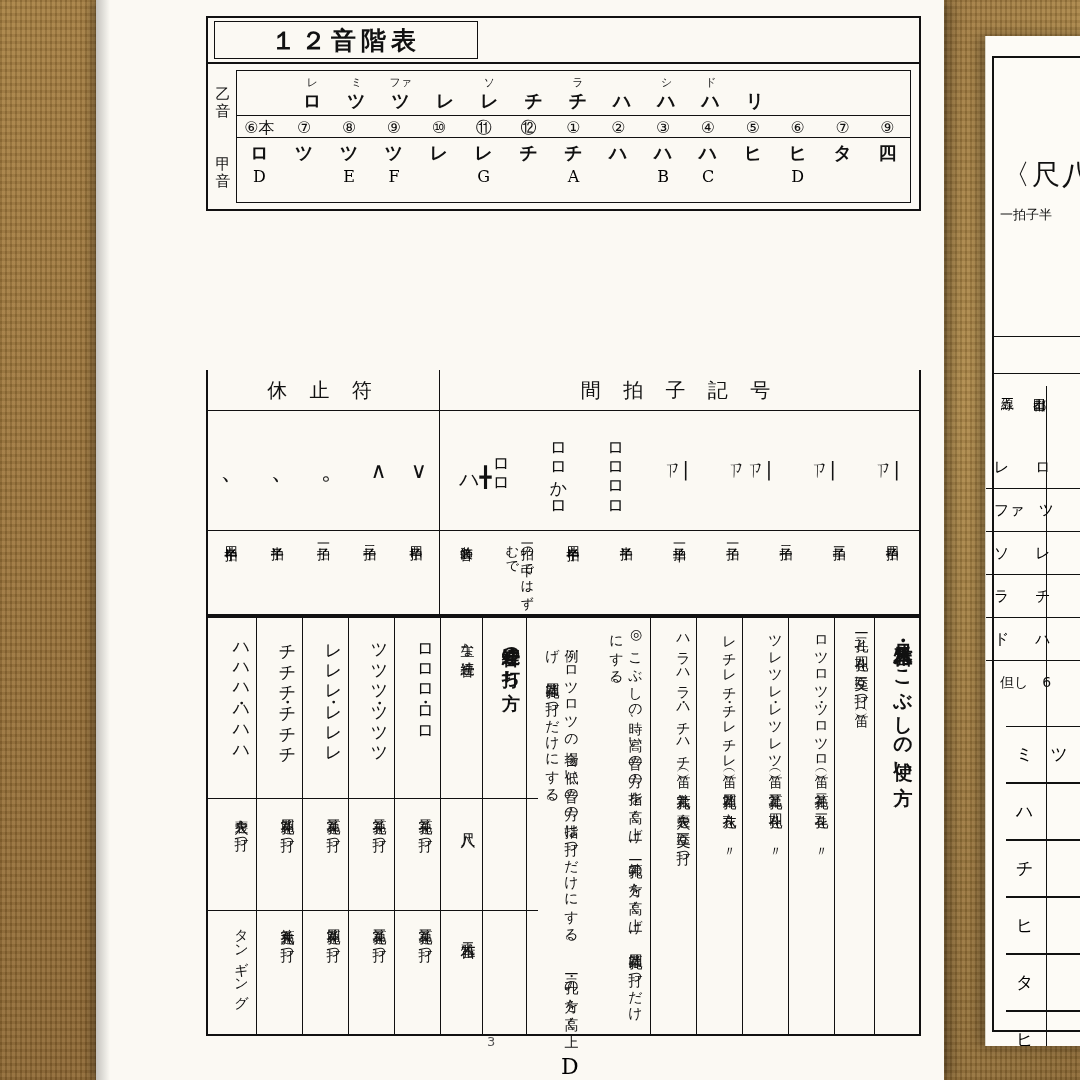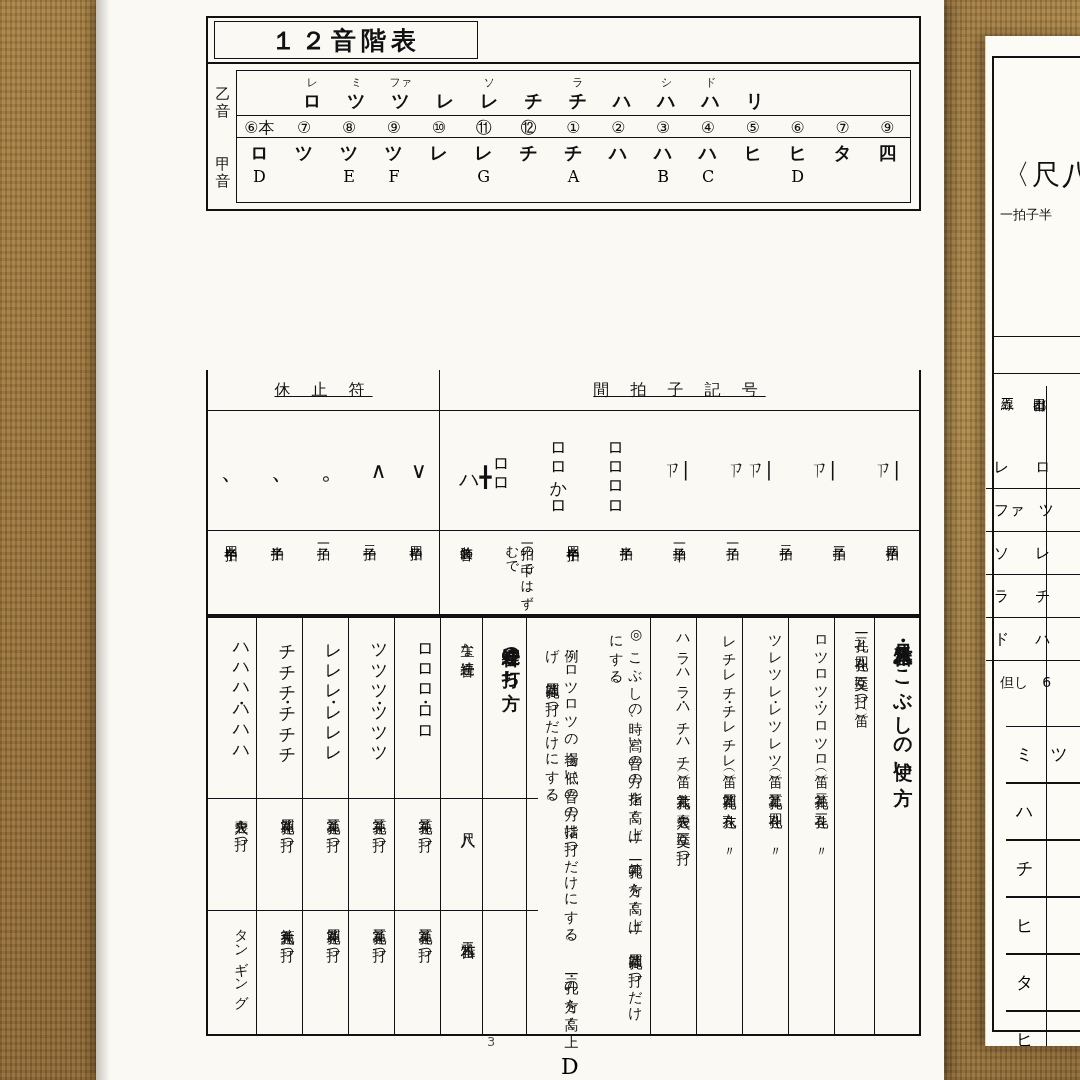--- a/index.html
+++ b/index.html
@@ -68,21 +68,21 @@
   .r-alpha{font-size:16px;font-family:"DejaVu Serif","Liberation Serif",serif;}
   .hline{position:absolute;left:0;right:0;height:1px;background:#111;}
 
   
   .note-box{position:absolute;left:0;top:195px;width:715px;height:159px;border:2px solid #111;border-top:none;}
   .nl{position:absolute;font-size:17px;letter-spacing:1px;}
   .ruby{font-size:10px;}
 
   
   .rest-box{position:absolute;left:0;top:354px;width:715px;height:246px;border:2px solid #111;border-top:none;}
-  .rest-head{position:absolute;top:0;height:40px;display:flex;align-items:center;justify-content:center;font-size:16px;letter-spacing:8px;border-bottom:1px solid #111;text-decoration:underline;}
+  .rest-head{position:absolute;top:0;height:40px;display:flex;align-items:center;justify-content:center;font-size:20px;letter-spacing:8px;border-bottom:1px solid #111;}
   .vsep{position:absolute;top:0;bottom:0;width:1px;background:#111;}
   .sym-row{position:absolute;display:flex;align-items:center;justify-content:space-around;}
   .lbl-row{position:absolute;display:flex;}
   .lbl-row > div{flex:1;display:flex;justify-content:center;}
   .lbl-row span{writing-mode:vertical-rl;text-orientation:upright;font-size:13px;line-height:15px;letter-spacing:1px;}
 
   
   .kob-box{position:absolute;left:0;top:600px;width:715px;height:420px;border:2px solid #111;}
   .kob-col{position:absolute;top:0;bottom:0;border-left:1px solid #111;}
   .kob-txt{writing-mode:vertical-rl;text-orientation:upright;font-size:14px;line-height:19px;letter-spacing:1px;}

